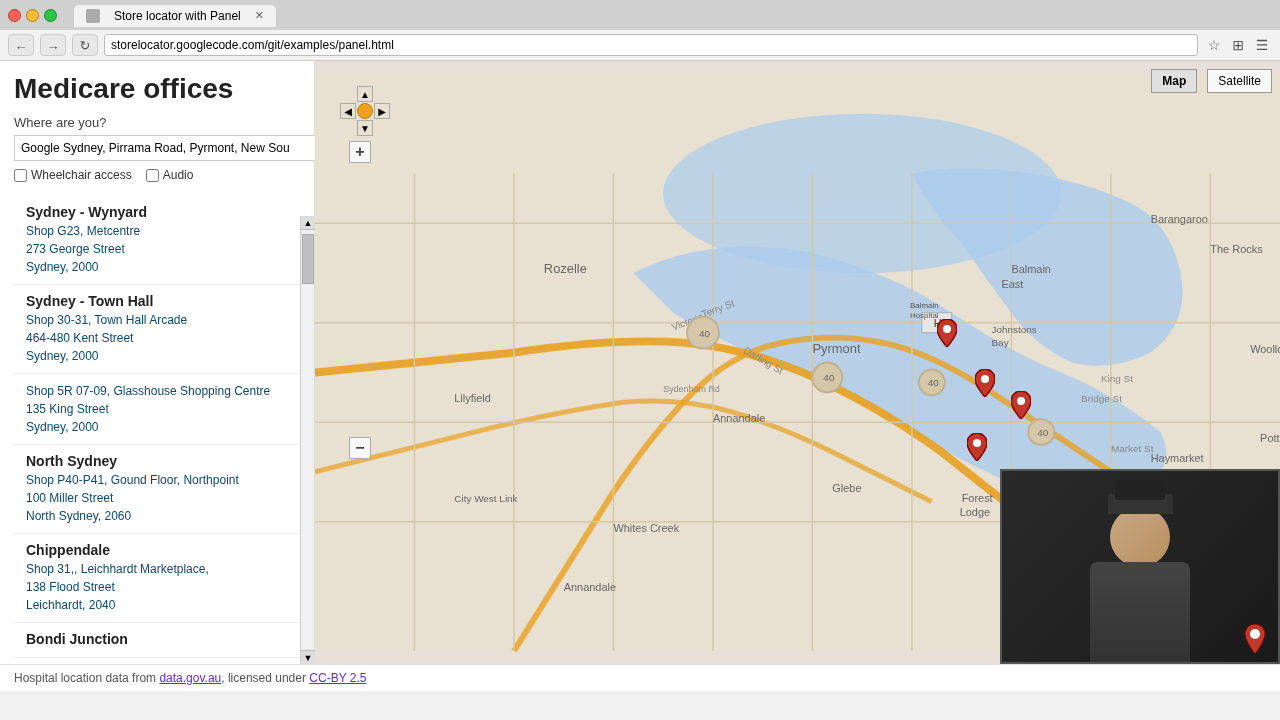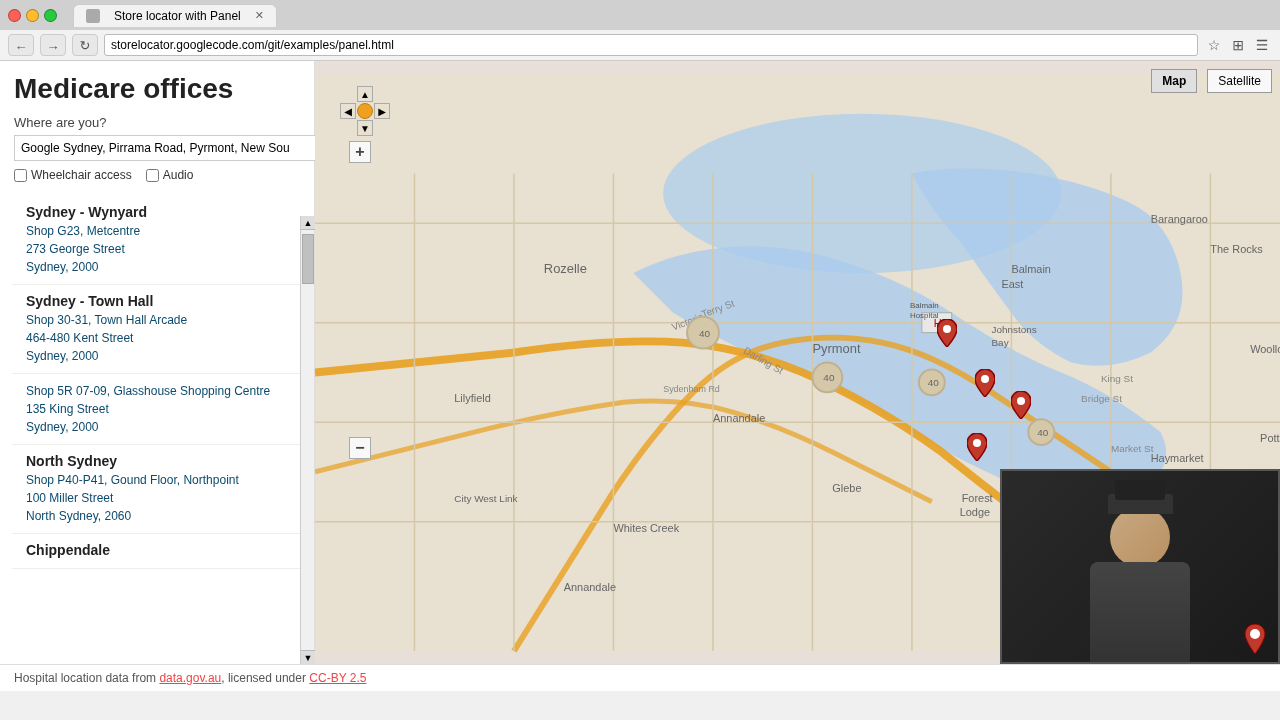--- a/index.html
+++ b/index.html
@@ -198,21 +198,21 @@
     }
 
     
     .footer {
       background: white;
       border-top: 1px solid #ddd;
       padding: 6px 14px;
       font-size: 12px;
       color: #555;
     }
-    .footer a { color: #ef4444; text-decoration: underline; }
+    .footer a { color: #6d28d9; text-decoration: underline; }
   </style>
 </head>
 <body>
 
 <div class="browser-chrome">
   <div class="title-bar">
     <div class="window-controls">
       <div class="win-btn win-close"></div>
       <div class="win-btn win-min"></div>
       <div class="win-btn win-max"></div>
@@ -284,22 +284,29 @@
 
         <div class="store-item">
           <div class="store-name">North Sydney</div>
           <div class="store-address">
             Shop P40-P41, Gound Floor, Northpoint<br>100 Miller Street<br>North Sydney, 2060
           </div>
         </div>
 
         <div class="store-item">
           <div class="store-name">Chippendale</div>
-        </div>
-
+          <div class="store-address">
+            Shop 31,, Leichhardt Marketplace,<br>138 Flood Street<br>Leichhardt, 2040
+          </div>
+        </div>
+
+        <div class="store-item">
+          <div class="store-name">Bondi Junction</div>
+
+        </div>
 
       </div>
 
       <div style="position:absolute; right:0; top:155px; bottom:0; width:14px; background:#f0f0f0; border-left:1px solid #ccc;">
         <div style="width:14px; height:14px; background:#ddd; border-bottom:1px solid #bbb; display:flex; align-items:center; justify-content:center; font-size:9px; cursor:pointer;">▲</div>
         <div style="flex:1; position:relative; height: calc(100% - 28px);">
           <div style="width:12px; height:50px; background:#c0c0c0; margin:0 1px; margin-top: 4px; border:1px solid #aaa;"></div>
         </div>
         <div style="width:14px; height:14px; background:#ddd; border-top:1px solid #bbb; display:flex; align-items:center; justify-content:center; font-size:9px; cursor:pointer; position:absolute; bottom:0;">▼</div>
       </div>

